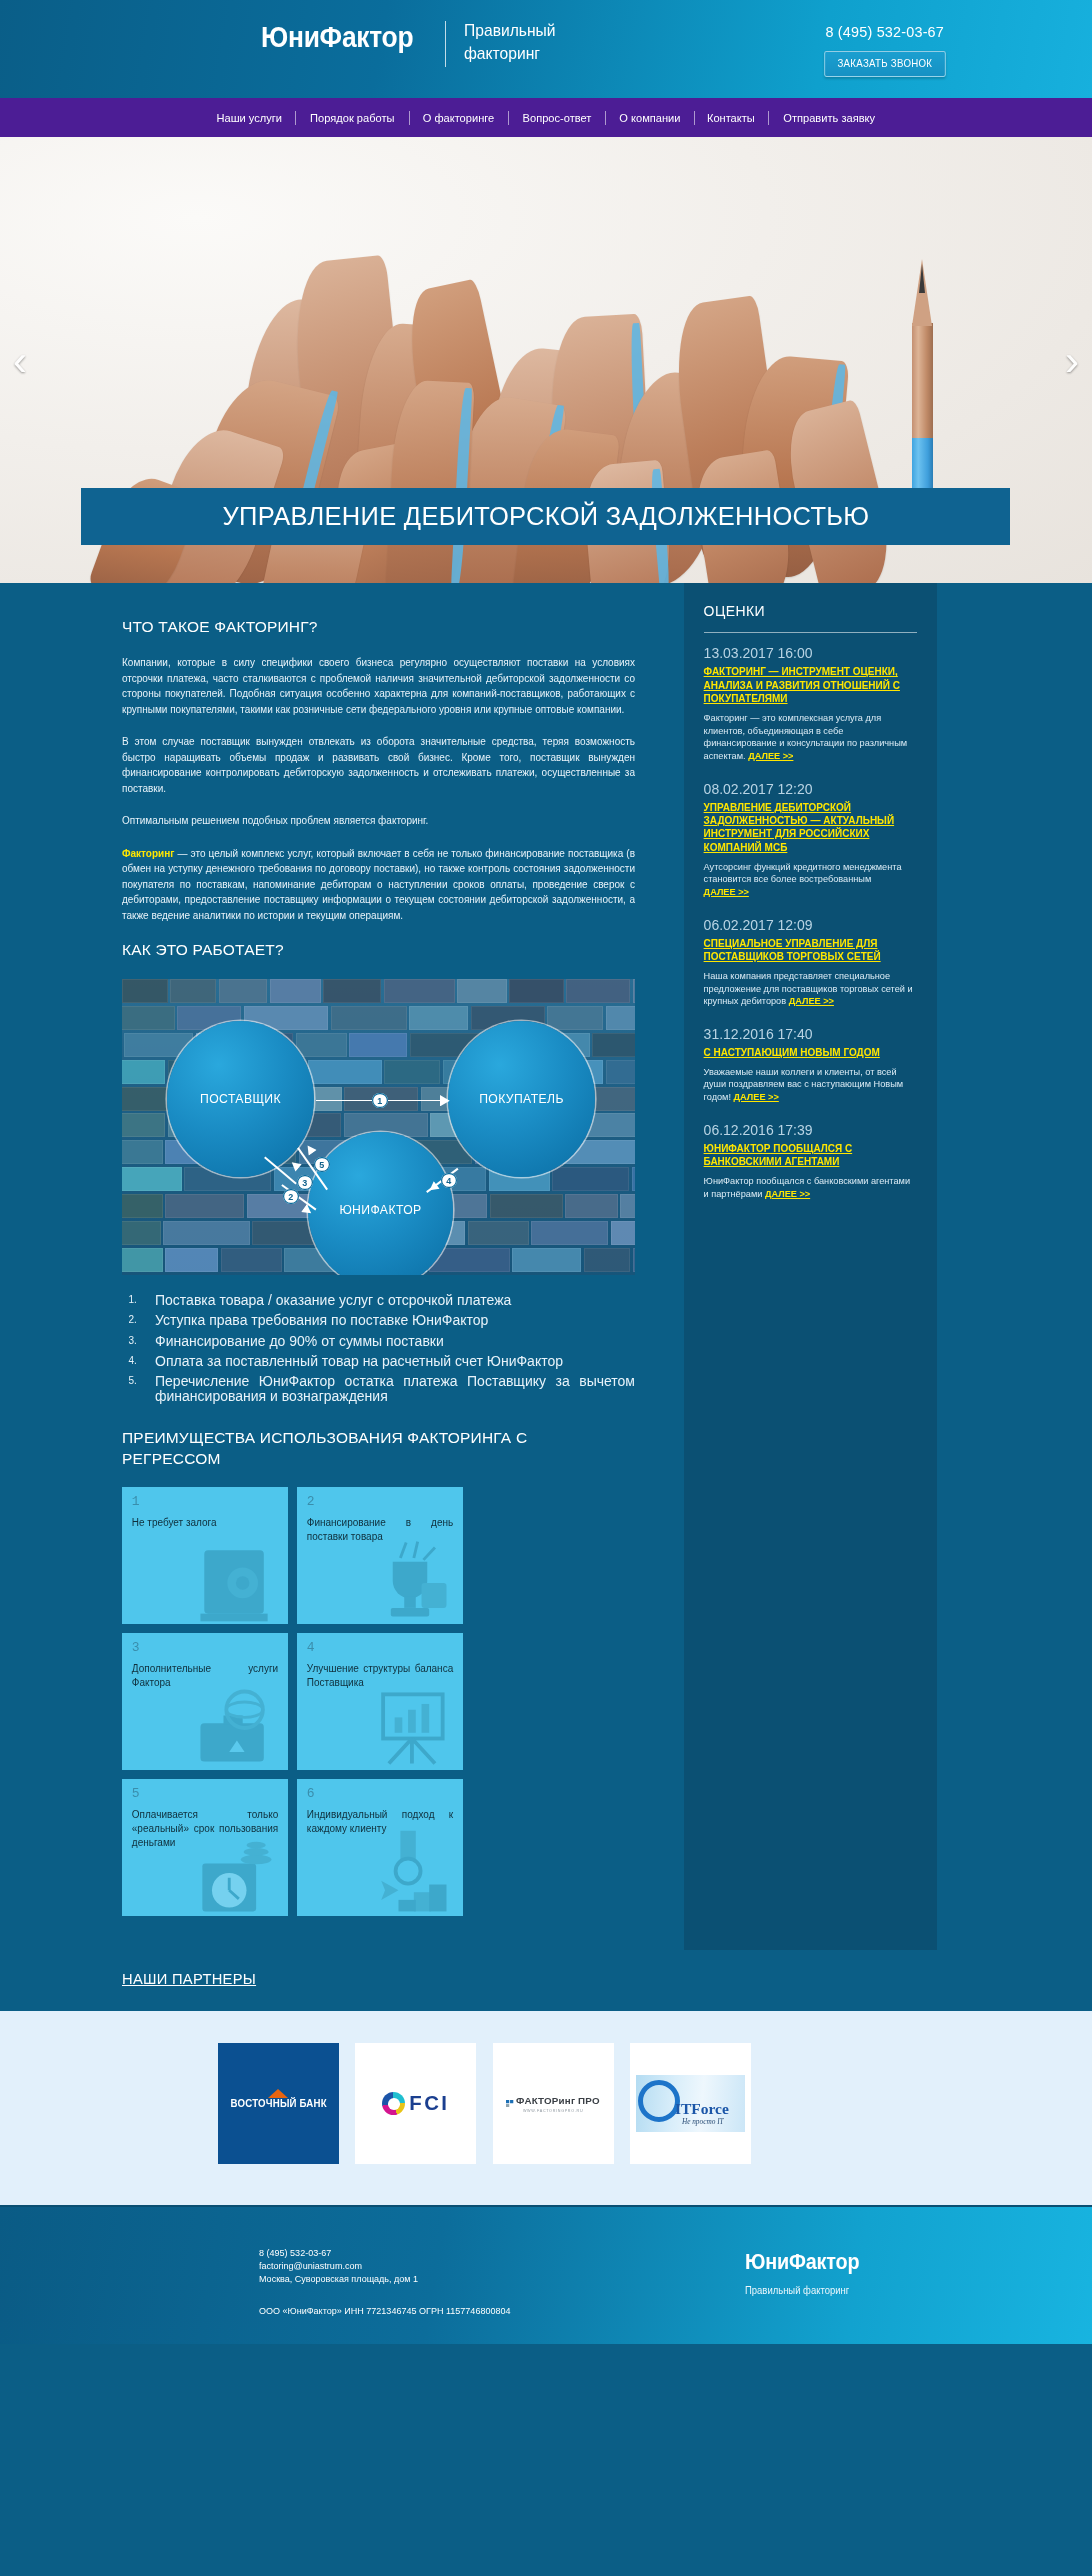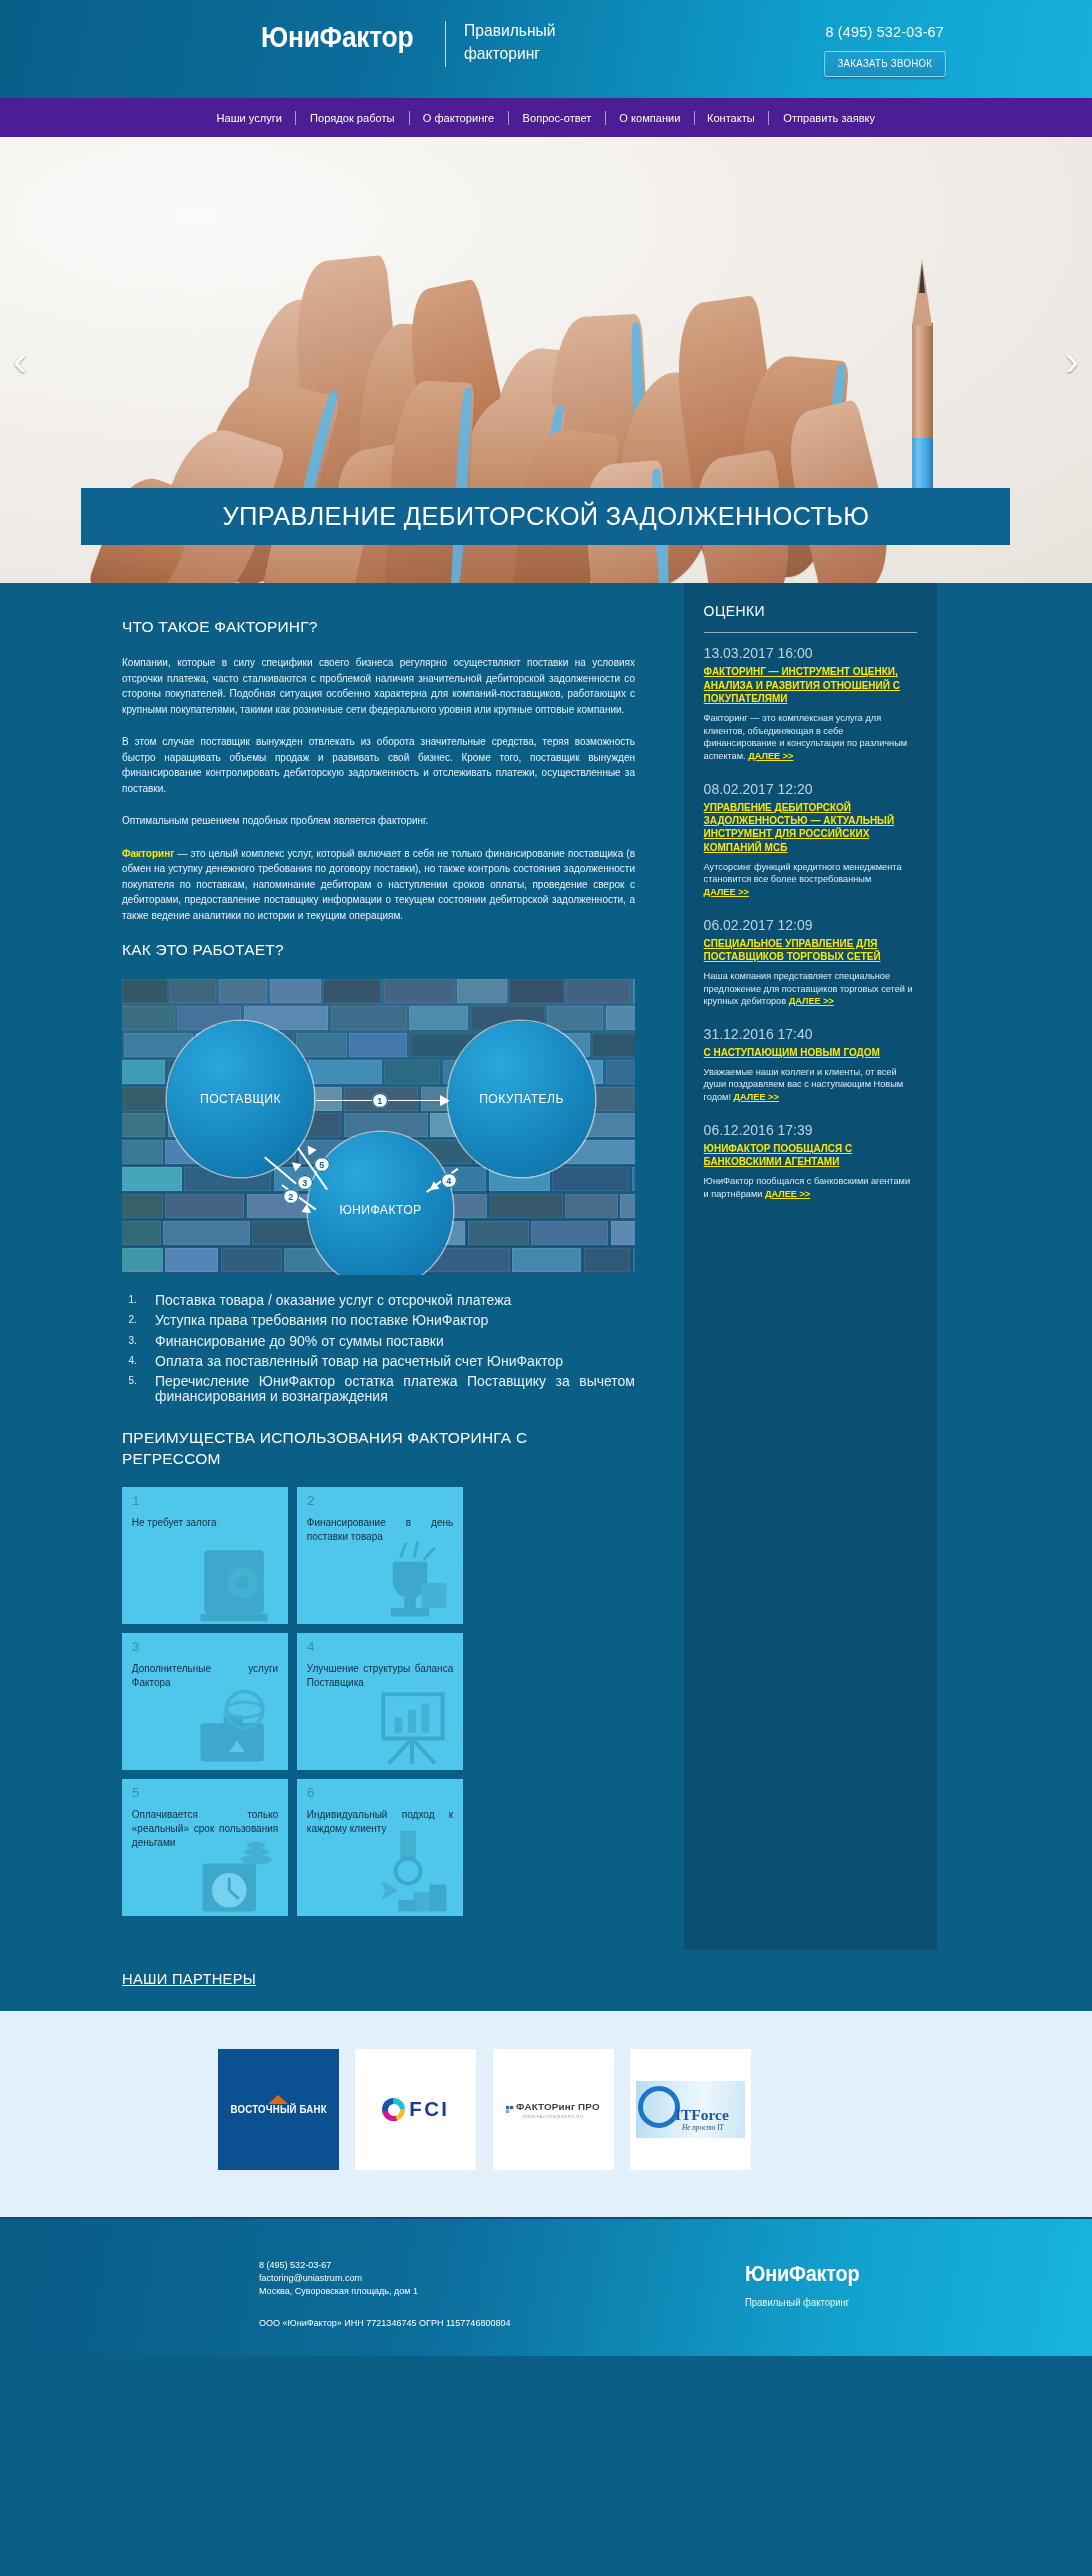--- a/index.html
+++ b/index.html
@@ -179,21 +179,21 @@
     text-decoration:underline; margin-bottom:6.5px; cursor:pointer;
   }
   .news-sum { font-size:9.2px; line-height:12.6px; color:#dcecf6; }
   a.more { color:#ffe600; text-decoration:underline; font-weight:bold; white-space:nowrap; cursor:pointer; }
 
   
   .partners-head { width:848px; margin:0 auto; padding:21px 0 24.4px 0;text-decoration:underline; }
   .partners-head h2 { font-size:14.7px; font-weight:400; letter-spacing:0.3px; color:#fff;
     font-family:"Liberation Sans Narrow","Liberation Sans",sans-serif; }
   .partners-band { width:1092px; background:#e2f0fb; padding:28px 0 37px 0; }
-  .partners-row { width:848px; margin:10px auto; display:flex; gap:16.3px; padding-left:96px; }
+  .partners-row { width:848px; margin:4px auto; display:flex; gap:16.3px; padding-left:96px; }
   .plogo {
     width:121px; height:121px; background:#ffffff; position:relative; overflow:hidden;
     display:flex; align-items:center; justify-content:center;
   }
   .plogo.vb { background:#0b5091; }
   .vb-txt { color:#fff; font-size:10.2px; font-weight:bold; letter-spacing:0.2px; transform:scaleX(.95); }
   .vb-roof { position:absolute; left:50%; top:46px; margin-left:-10.6px; width:0;height:0;
      border-left:10.6px solid transparent; border-right:10.6px solid transparent; border-bottom:9.8px solid #e8640f;}
   .fp-wrap { text-align:center; }
   .fp-main { font-size:9.8px; font-weight:bold; color:#3a3f45; letter-spacing:0.2px; white-space:nowrap; }

